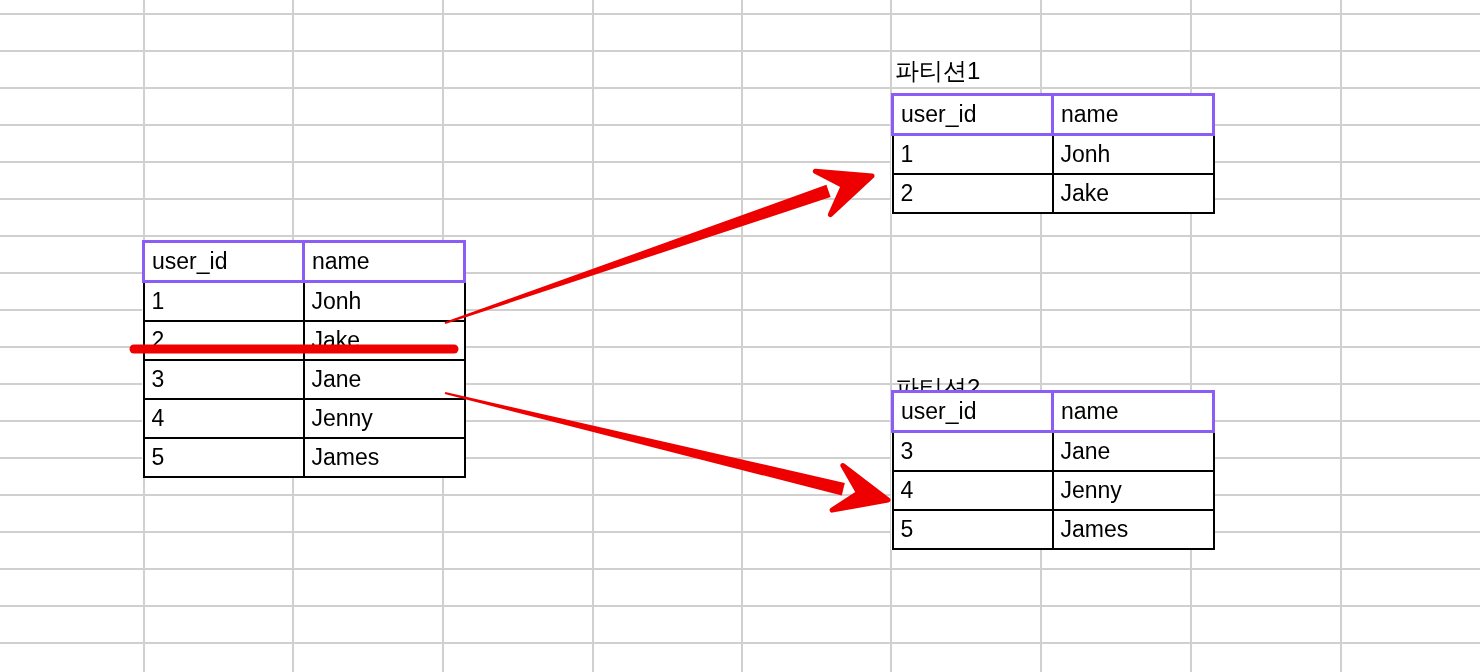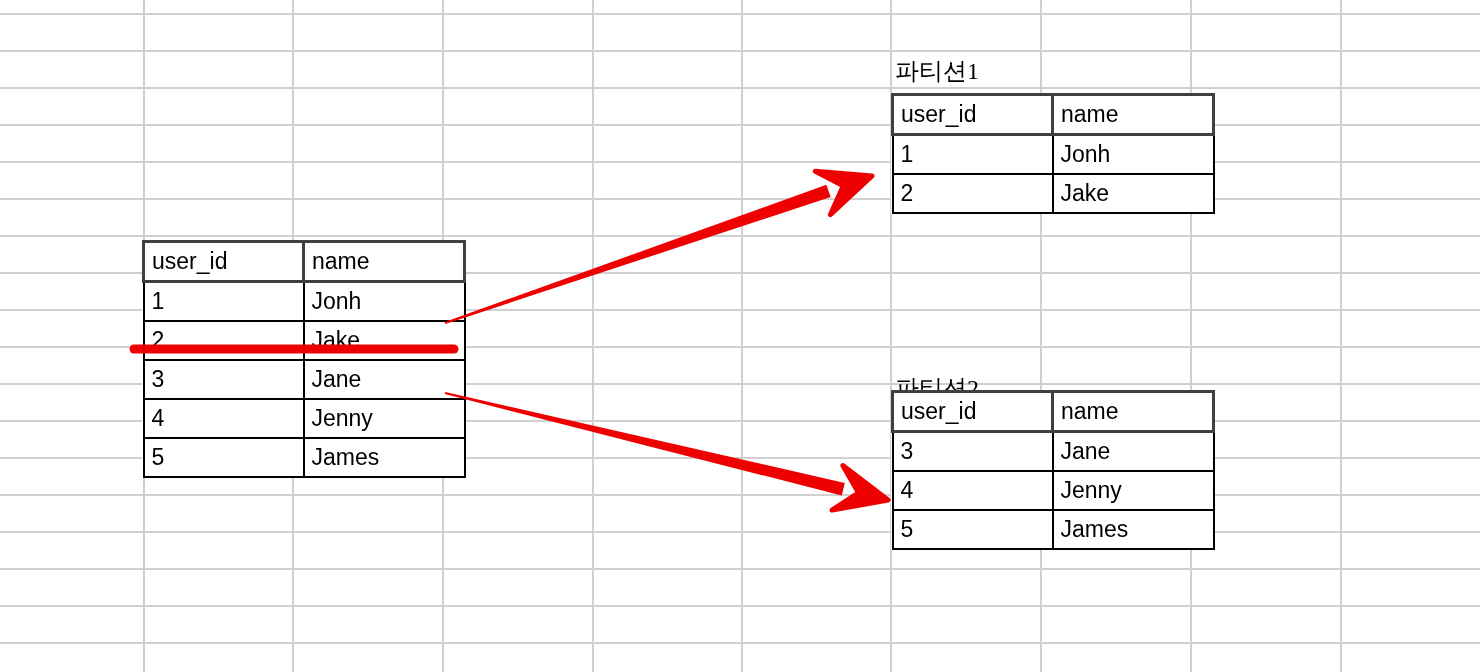--- a/index.html
+++ b/index.html
@@ -52,40 +52,39 @@
     line-height: 1;
     color: #000000;
     padding: 0 0 0 7px;
     height: 37px;
     vertical-align: middle;
     white-space: nowrap;
     overflow: hidden;
     background: #ffffff;
   }
   .data-table tr.header-row td {
-    border: 3px solid #404040;
+    border: 3px solid #8b5cf6;
     font-weight: 400;
   }
   
   #source-table { left: 142px; top: 240px; }
   #source-table td.c-id   { width: 150px; }
   #source-table td.c-name { width: 151px; }
   
   #partition1-table { left: 891px; top: 93px; }
   #partition2-table { left: 891px; top: 390px; }
   .partition-table td.c-id   { width: 150px; }
   .partition-table td.c-name { width: 151px; }
   
   .partition-label {
     position: absolute;
     font-size: 24px;
     line-height: 1;
     color: #000000;
     white-space: nowrap;
-    font-family: Liberation Serif, serif;
   }
   #partition1-label { left: 895px; top: 59px; }
   #partition2-label { left: 895px; top: 376px; }
   
   #annotations {
     position: absolute;
     left: 0; top: 0;
     width: 1480px;
     height: 672px;
     pointer-events: none;

